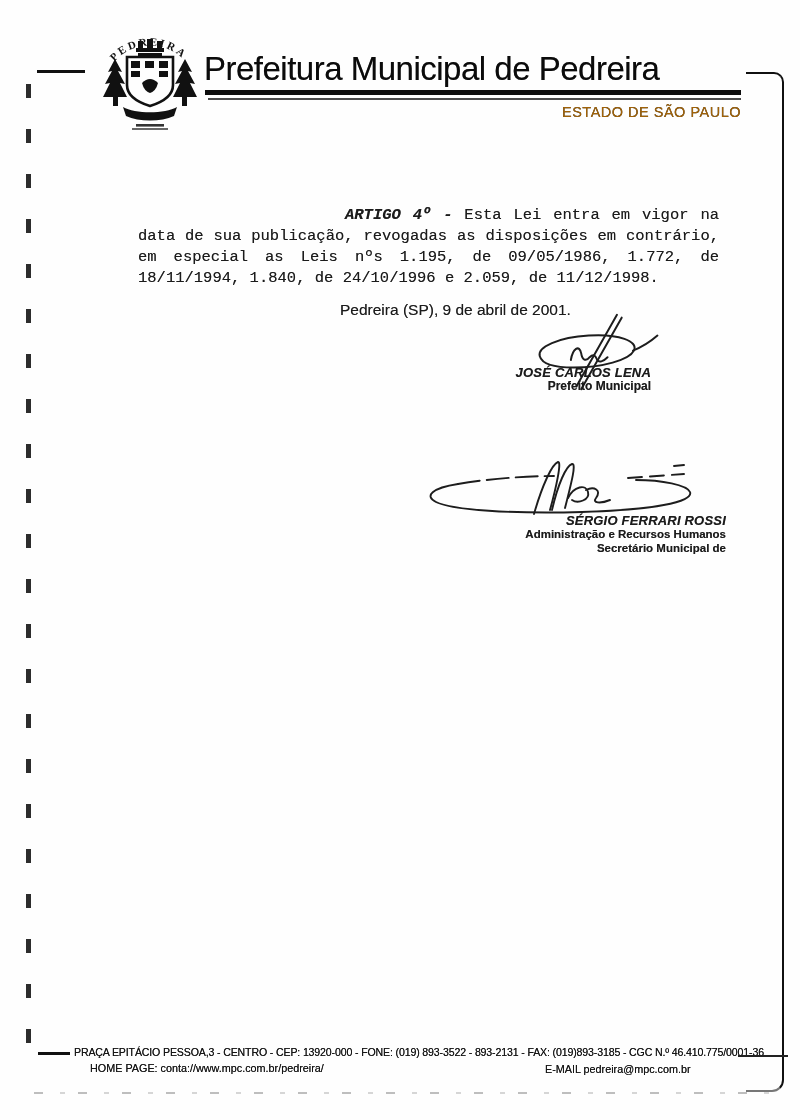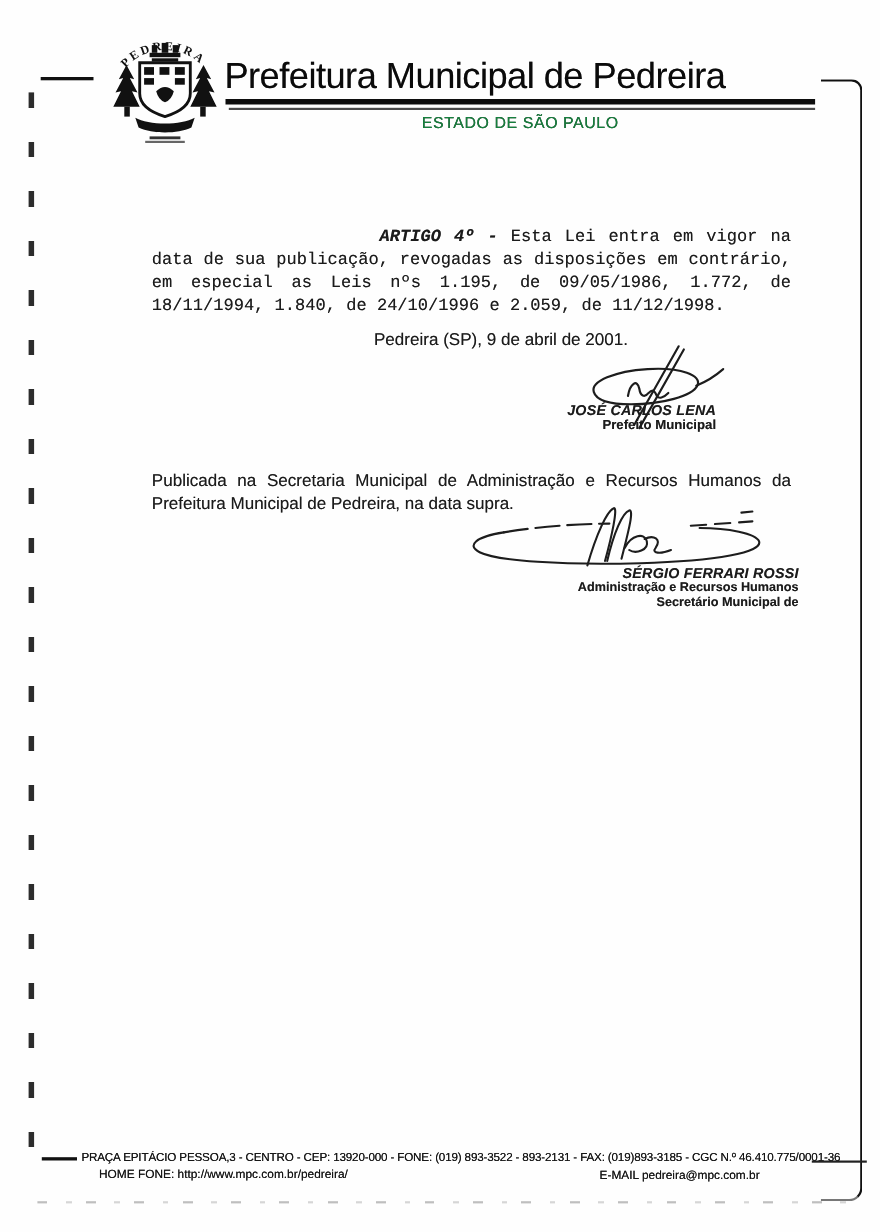--- a/index.html
+++ b/index.html
@@ -34,22 +34,22 @@
   
   .coat{position:absolute;left:95px;top:27px;width:110px;height:106px;}
   .hdr-title{
     position:absolute;left:204px;top:50px;width:540px;
     font-size:33px;font-weight:normal;letter-spacing:-.5px;white-space:nowrap;
     color:#0b0b0b;text-shadow:0 0 .6px #000;
   }
   .hdr-rule-thick{position:absolute;left:205px;top:90px;width:536px;height:5px;background:#0d0d0d;}
   .hdr-rule-thin{position:absolute;left:208px;top:98px;width:533px;height:2px;background:#4a4a4a;}
   .hdr-sub{
-    position:absolute;left:205px;top:104px;width:536px;text-align:center;
-    font-size:14.5px;letter-spacing:.5px;color:#15803d;text-shadow:0 0 .4px #333;
+    position:absolute;left:205px;top:104px;width:536px;text-align:right;
+    font-size:14.5px;letter-spacing:.5px;color:#a16207;text-shadow:0 0 .4px #333;
   }
   
   .doc-text{text-shadow:0 0 .45px rgba(20,20,20,.55);}
   .para{
     position:absolute;left:138px;width:581px;margin:0;
     font-size:15.5px;line-height:21px;text-align:justify;
   }
   .art{font-weight:bold;font-style:italic;}
   #p-art3{top:148px;text-indent:207px;}
   #p-art4{top:205px;text-indent:207px;font-family:Liberation Mono, monospace;}
@@ -146,21 +146,20 @@
       <path d="M 14,47 C 11,37 34,27 66,25 C 98,23 119,31 114,41 C 109,51 80,59 50,59 C 27,59 16,54 14,47"></path>
       <path d="M 47,51 C 49,39 56,34 58,44 C 59,51 63,53 67,48 C 71,44 73,46 75,51 C 77,54 81,53 86,48"></path>
       <path d="M 113,41 C 123,37 131,32 139,25"></path>
     </g>
   </svg>
   <div class="sig-block" id="sig1-block">
     <div class="sig-name doc-text">JOSÉ CARLOS LENA</div>
     <div class="sig-role doc-text">Prefeito Municipal</div>
   </div>
 
-  <p class="para doc-text" id="p-publ">Publicada na Secretaria Municipal de Administração e Recursos Humanos da Prefeitura Municipal de Pedreira, na data supra.</p>
 
   <svg class="sig-scribble" id="sig2-svg" viewBox="0 0 282 60" aria-hidden="true">
     <g fill="none" stroke="#1d1d1d" stroke-width="1.9" stroke-linecap="round">
       <path d="M 36,26 C 10,30 2,38 14,44 C 30,52 90,56 160,54 C 230,52 272,44 268,34 C 265,27 240,22 214,22"></path>
       <path d="M 36,26 C 70,20 110,18 132,18" stroke-dasharray="22 7"></path>
       <path d="M 206,20 L 262,16" stroke-dasharray="14 8"></path>
       <path d="M 252,8 L 262,7"></path>
       <path d="M 112,56 C 120,28 130,6 136,4 C 140,3 134,30 128,52"></path>
       <path d="M 130,52 C 136,26 144,8 150,6 C 155,5 148,30 143,50"></path>
       <path d="M 146,40 C 152,28 164,26 166,34 C 168,42 156,46 150,42"></path>
@@ -169,16 +168,16 @@
   </svg>
   <div class="sig-block" id="sig2-block">
     <div class="sig-name doc-text">SÉRGIO FERRARI ROSSI</div>
     <div class="sig-role doc-text" style="font-size:11.5px">Administração e Recursos Humanos</div>
     <div class="sig-role doc-text" style="font-size:11.5px">Secretário Municipal de</div>
   </div>
 
   <div class="footer-dash-left"></div>
   <p class="footer-line1">PRAÇA EPITÁCIO PESSOA,3 - CENTRO - CEP: 13920-000 - FONE: (019) 893-3522 - 893-2131 - FAX: (019)893-3185 - CGC N.º 46.410.775/0001-36</p>
   <div class="footer-dash-right"></div>
-  <p class="footer-line2a">HOME FONE: http://www.mpc.com.br/pedreira/</p>
+  <p class="footer-line2a">HOME PAGE: conta://www.mpc.com.br/pedreira/</p>
   <p class="footer-line2b">E-MAIL pedreira@mpc.com.br</p>
 
 </div>
 
 </body></html>

